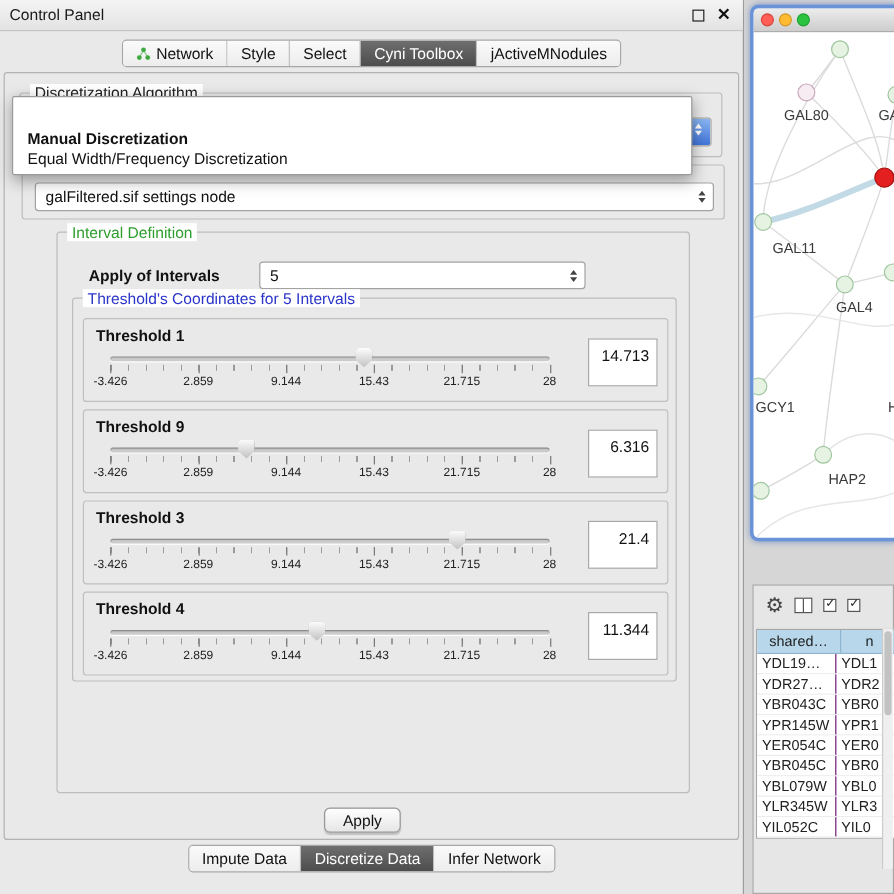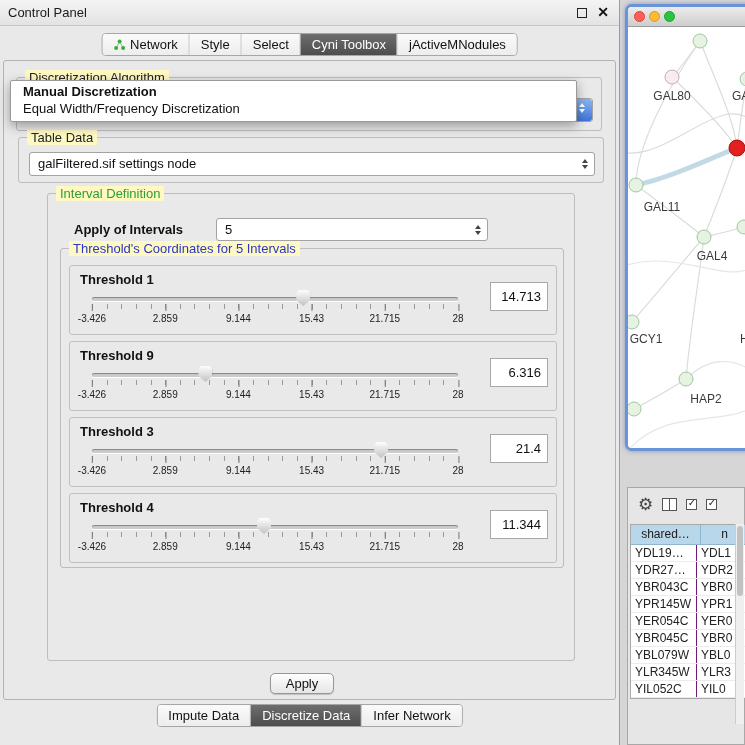--- a/index.html
+++ b/index.html
@@ -24,21 +24,21 @@
   .cp-tab { display:flex; align-items:center; gap:5px; padding:0 11px; font-size:13px;
     color:#111; border-right:1px solid #bdbdbd; background:linear-gradient(#fafafa,#ededed); white-space:nowrap; }
   .cp-tab:last-child { border-right:none; }
   .cp-tab.selected { background:linear-gradient(#6e6e6e,#4d4d4d); color:#fff; }
 
   
   #cp-content { position:absolute; left:3px; top:60px; width:613px; height:640px;
     border:1px solid #b2b2b2; border-radius:3px; background:#e9e9e9; }
 
   .group { position:absolute; border:1px solid #bdbdbd; border-radius:3px; }
-  .gtitle { position:absolute; top:-8px; left:8px; background:#fef9c3; padding:0 4px;
+  .gtitle { position:absolute; top:-8px; left:8px; background:#ffffff; padding:0 4px;
     font-size:13px; color:#222; white-space:nowrap; }
   .gtitle.green { color:#2e9e2e; }
   .gtitle.blue { color:#2b35c8; }
 
   .combo { position:absolute; background:#fff; border:1px solid #a3a3a3; border-radius:3px;
     font-size:13px; color:#111; line-height:22px; padding:0 26px 0 8px; overflow:hidden; white-space:nowrap; }
   .arrows { position:absolute; right:6px; top:50%; transform:translateY(-50%);
     display:flex; flex-direction:column; gap:2px; }
   .tri-up { width:0; height:0; border-left:3.5px solid transparent; border-right:3.5px solid transparent; border-bottom:4px solid #444; }
   .tri-down { width:0; height:0; border-left:3.5px solid transparent; border-right:3.5px solid transparent; border-top:4px solid #444; }
@@ -46,39 +46,39 @@
     background:linear-gradient(#8ab6f2,#3f74d8); border-left:1px solid #8a8a8a; border-radius:0 2px 2px 0; }
   .combo-btn .tri-up { border-bottom-color:#fff; margin:4px auto 2px; }
   .combo-btn .tri-down { border-top-color:#fff; margin:0 auto; }
 
   
   #algo-popup { position:absolute; left:10px; top:80px; width:567px; z-index:50;
     background:#fff; border:1px solid #9a9a9a; border-radius:2px;
     box-shadow:0 4px 12px rgba(0,0,0,.35); padding:2px 0 4px; }
   #algo-popup .prompt { text-align:center; color:#b3b3b3; font-size:13px; line-height:16px; }
   .popup-item { font-size:13px; color:#111; line-height:17px; padding:0 12px; }
-  .popup-item.bold { font-weight:bold; }
+  .popup-item.bold { font-weight:bold;margin-top:24px; }
 
   
   .tpanel { position:absolute; left:8px; width:488px; height:70px;
     border:1px solid #c0c0c0; border-radius:3px; }
   .tlabel { position:absolute; left:10px; top:6px; font-size:13px; font-weight:bold; color:#111; }
   .slider { position:absolute; left:22px; top:24px; width:366px; height:42px; }
   .track { position:absolute; left:0; right:0; top:7px; height:4px; background:#cccccc;
     border-radius:2px; box-shadow:inset 0 1px 1px rgba(0,0,0,.35), 0 1px 0 #fff; }
   .ticks { position:absolute; left:0; right:0; top:14px; height:5px;
     background:repeating-linear-gradient(to right, #9a9a9a 0 1px, transparent 1px 14.64px); }
   .scale { position:absolute; left:0; right:0; top:20px; height:16px; }
   .scale-num { position:absolute; top:3px; transform:translateX(-50%); font-size:10px; color:#222; }
   .scale-num::before { content:""; position:absolute; left:50%; top:-9px; width:1px; height:7px; background:#777; }
   .thumb { position:absolute; top:0; width:14px; height:16px;
     background:linear-gradient(#fdfdfd,#c2c2c2);
     clip-path:polygon(50% 100%, 0 62%, 0 18%, 18% 0, 82% 0, 100% 18%, 100% 62%);
     filter:drop-shadow(0 0 1px #777); }
-  .tvalue { position:absolute; left:420px; top:16px; width:58px; height:29px; background:#fff;
+  .tvalue { position:absolute; left:420px; top:16px; width:58px; height:40px; background:#fff;
     border:1px solid #a8a8a8; font-size:13px; color:#111; text-align:right;
     line-height:27px; padding-right:6px; }
 
   #num-label { position:absolute; left:26px; top:28px; font-size:13px; font-weight:bold; color:#111; }
   #attr-title { position:absolute; left:14px; top:13px; font-size:13px; font-weight:bold; color:#111; }
   #attr-list { position:absolute; left:12px; top:31px; width:480px; height:47px;
     background:#fff; border:1px solid #bdbdbd; overflow:hidden; font-size:13px; color:#222; }
   .attr-item { height:17px; line-height:17px; padding:0 6px; white-space:nowrap; }
   #attr-scroll { position:absolute; right:13px; top:32px; width:12px; height:45px;
     background:#f1f1f1; border:1px solid #cfcfcf; }

